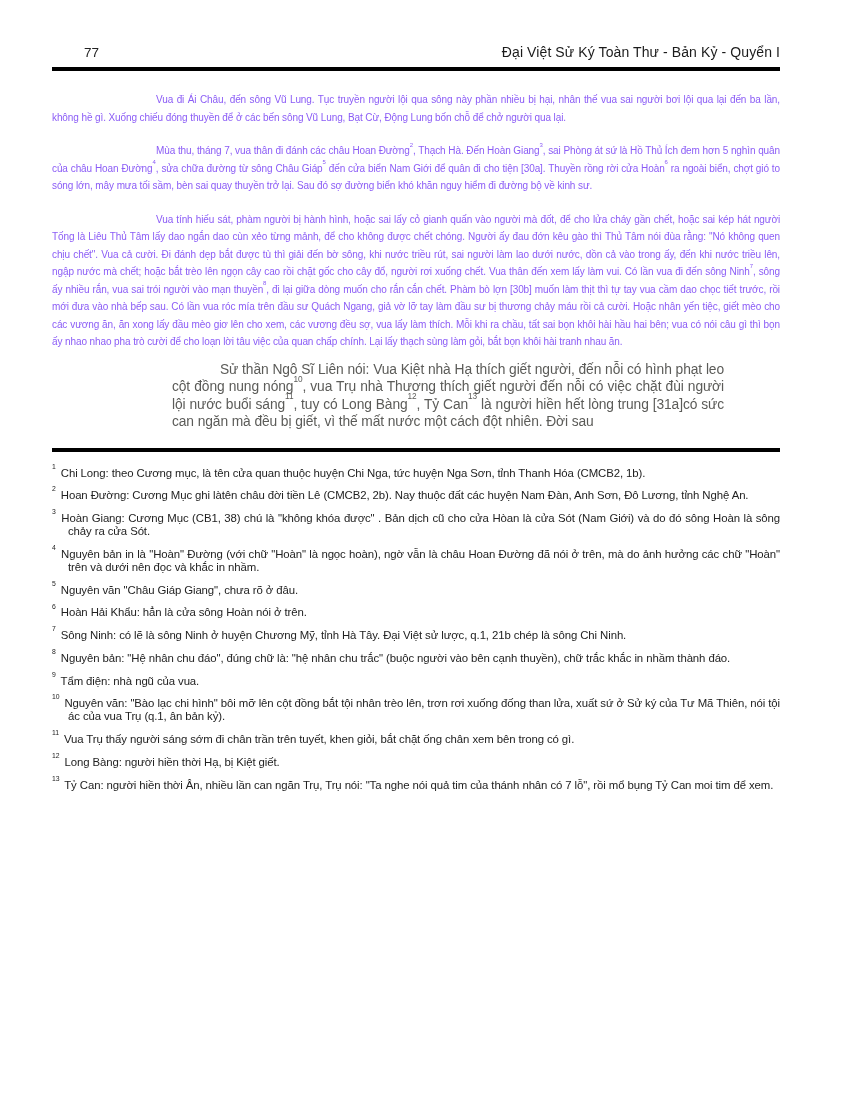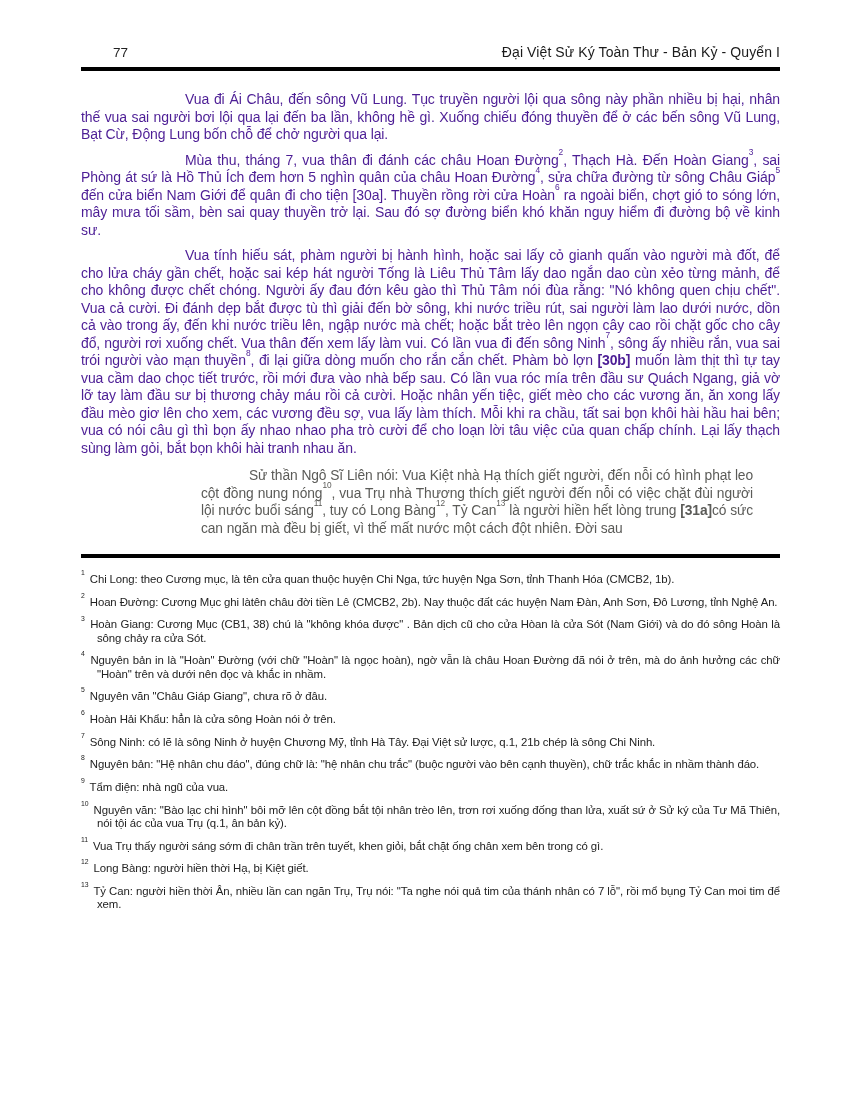--- a/index.html
+++ b/index.html
@@ -1,58 +1,58 @@
 <!DOCTYPE html>
 <html><head>
 <meta charset="utf-8">
 <style>
   html, body { margin: 0; padding: 0; background: #e8e8e8; }
   .page {
     width: 850px; height: 1100px;
     margin: 0 auto;
     background: #ffffff;
     box-sizing: border-box;
-    padding: 44px 70px 0 81px;
+    padding: 44px 70px 0 52px;
     font-family: "Liberation Sans", "DejaVu Sans", sans-serif;
     color: #1b1b1b;
     overflow: hidden;
   }
   .header { position: relative; height: 18px; }
   .pagenum {
     position: absolute; left: 32px; top: 1px;
     font-size: 13.5px; color: #222;
   }
   .title {
     position: absolute; left: 0; right: 0; top: 0;
     text-align: right; font-size: 14px; color: #1b1b1b;
     letter-spacing: 0.1px;
   }
   .header-rule { height: 4px; background: #000; margin-top: 5px; }
   .bodytext { margin-top: 20px; }
   p.para {
-    font-size: 14px; line-height: 17.5px;
+    font-size: 10px; line-height: 17.5px;
     text-align: justify;
-    margin: 8px 0 6px 0;
-    color: #4c1d95;
+    margin: 16px 0 6px 0;
+    color: #8b5cf6;
     letter-spacing: -0.1px;
   }
   p.para.body { text-indent: 104px; }
   p.para.quote {
     margin: 10px 16px 0 120px;
     width: 552px;
     text-indent: 48px;
     color: #5b5b58;
     font-size: 13.8px;
   }
   sup {
     font-size: 0.6em;
     line-height: 0;
     position: relative; top: -0.45em;
   }
-  b { font-weight: bold; }
+  b { font-weight: normal; }
   .fn-rule { height: 4px; background: #000; margin-top: 17px; }
   .footnotes { margin-top: 15px; }
   .footnote {
     font-size: 11.4px; line-height: 13.2px;
     color: #222222;
     text-align: justify;
     padding-left: 16px; text-indent: -16px;
     margin-bottom: 9.5px;
     letter-spacing: -0.1px;
   }

